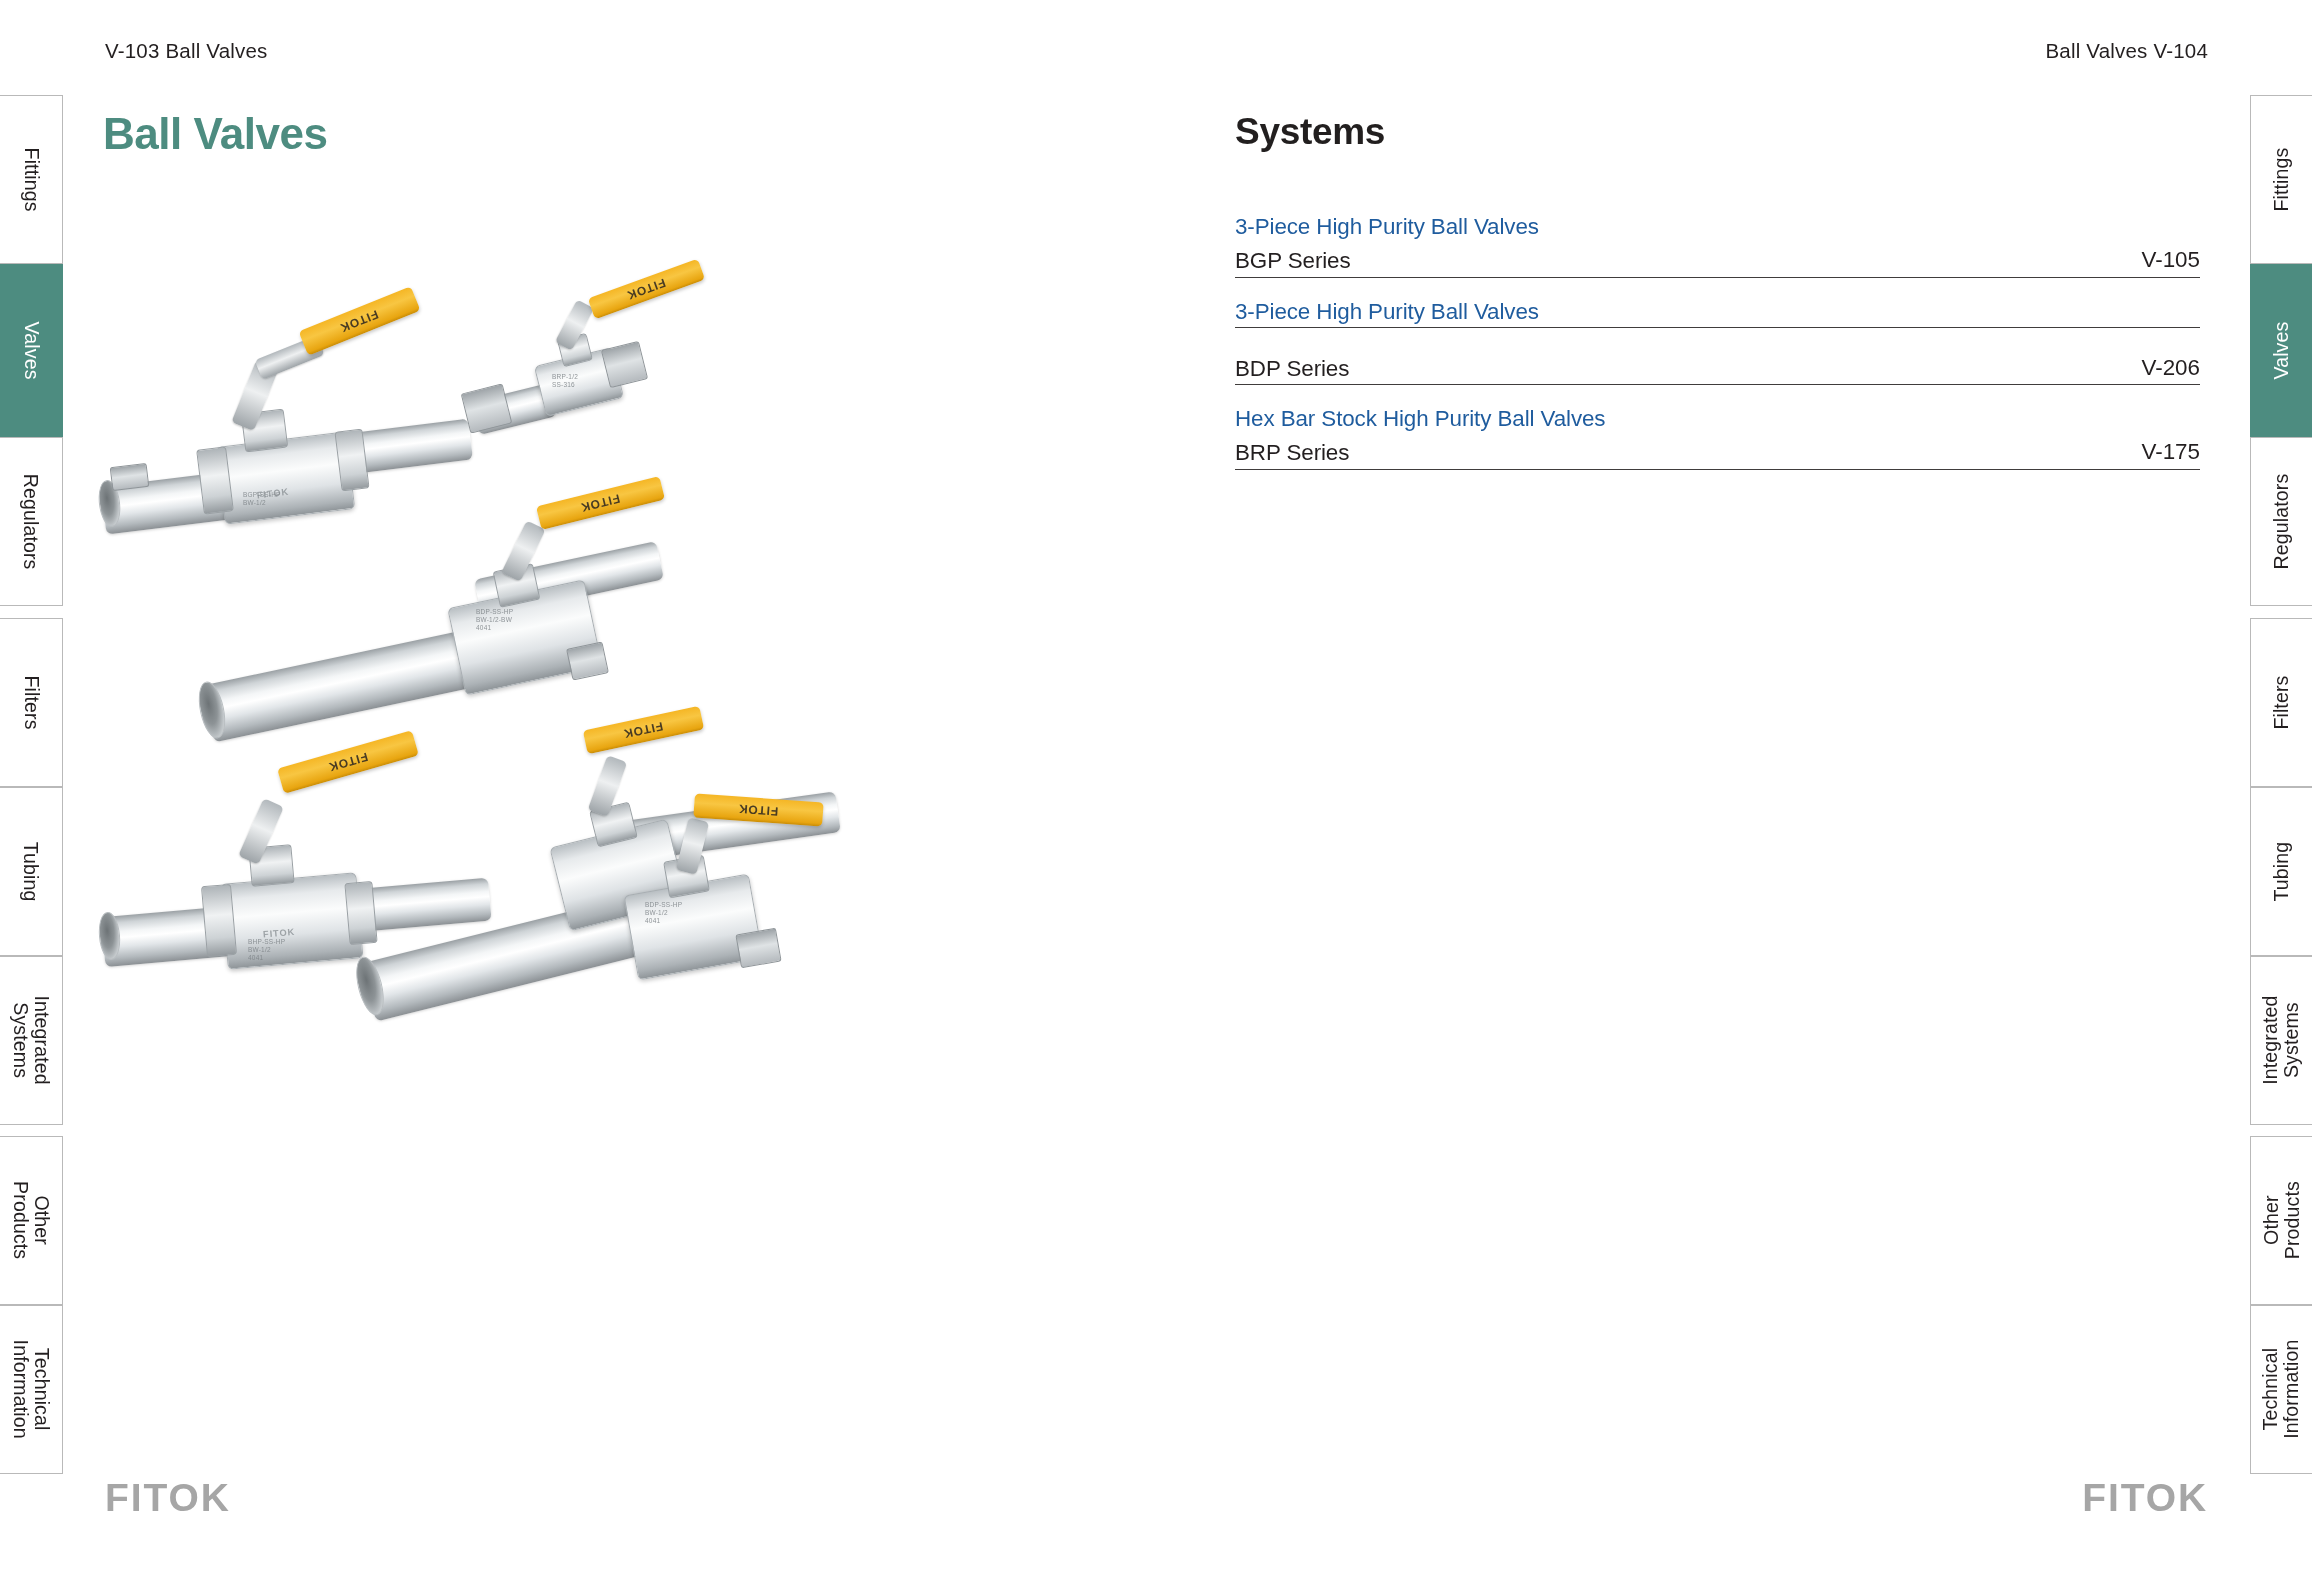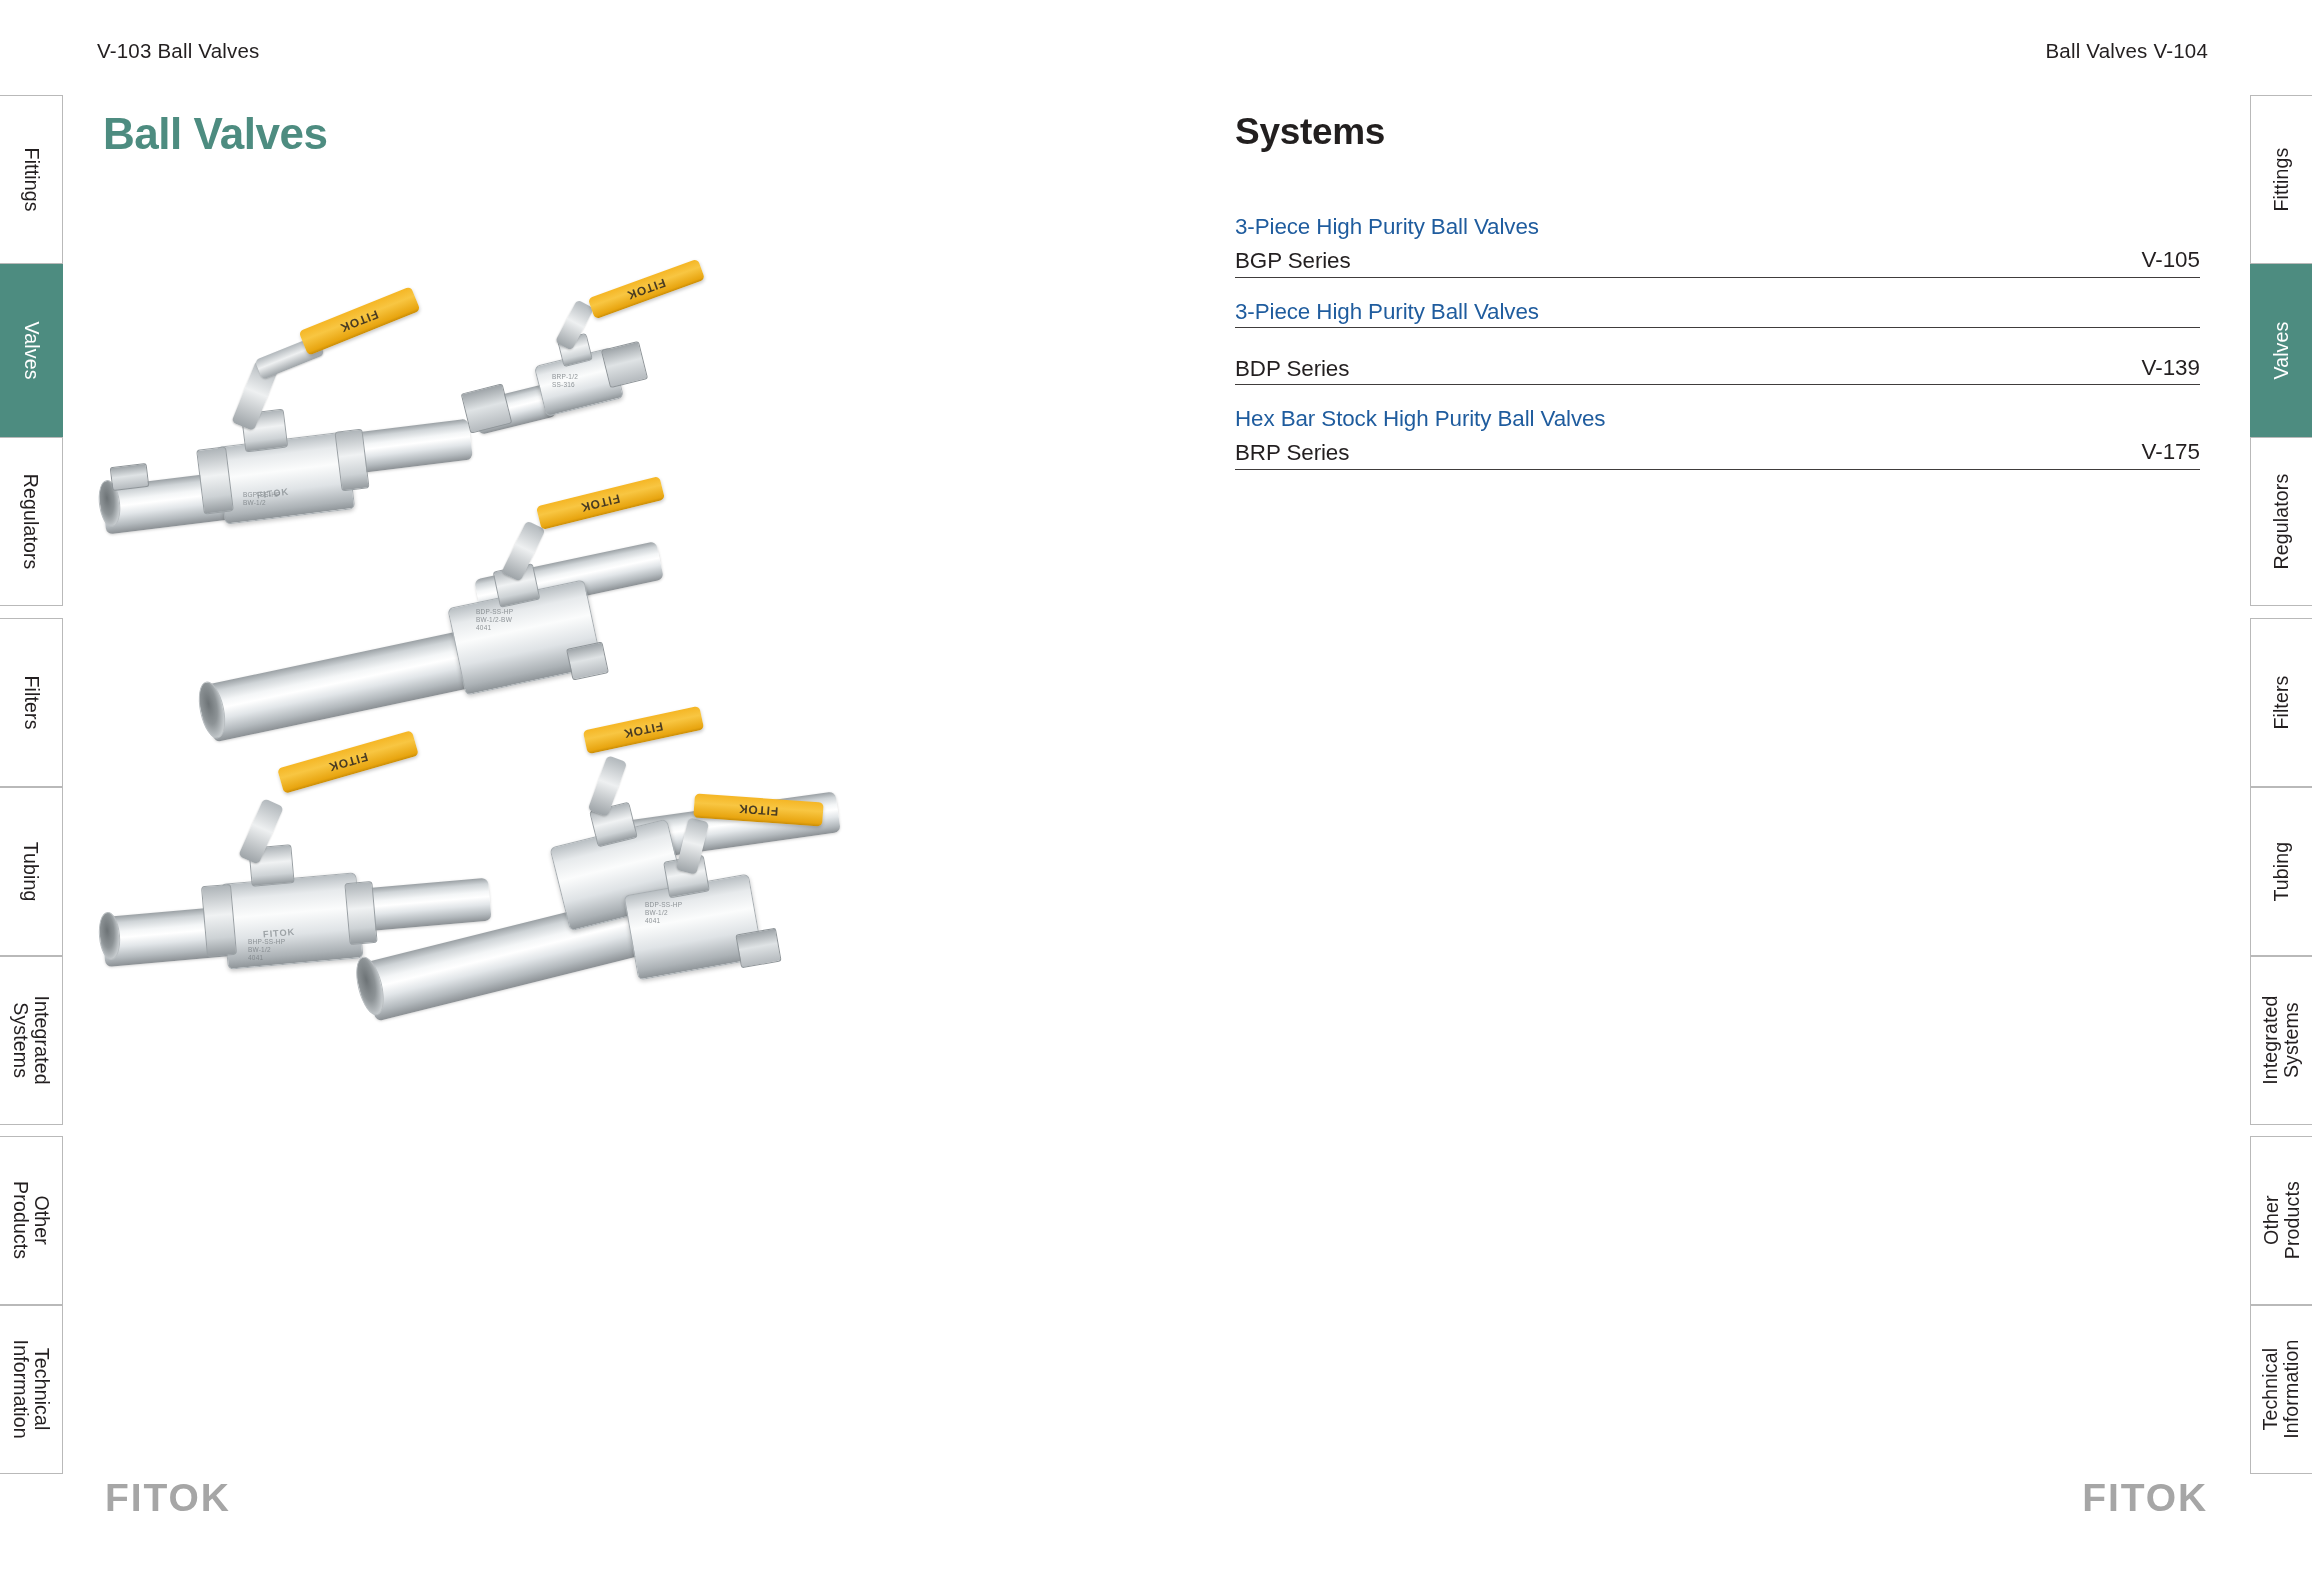--- a/index.html
+++ b/index.html
@@ -18,21 +18,21 @@
 
   
   .runhead {
     position: absolute;
     top: 39px;
     font-size: 20.5px;
     color: #231f20;
     letter-spacing: 0.2px;
     white-space: nowrap;
   }
-  .runhead-left  { left: 97px; text-align: center; }
+  .runhead-left  { left: 105px; text-align: center; }
   .runhead-right { right: 105px; text-align: right; }
 
   
   .page-title {
     position: absolute;
     left: 103px;
     top: 80px;
     font-size: 44px;
     font-weight: bold;
     color: #4d8c80;
@@ -261,21 +261,21 @@
     </div>
   </div>
 
   <div class="toc-entry">
     <div class="toc-heading">3-Piece High Purity Ball Valves</div>
   </div>
 
   <div class="toc-entry">
     <div class="toc-row">
       <span class="toc-series">BDP Series</span>
-      <span class="toc-page">V-139</span>
+      <span class="toc-page">V-206</span>
     </div>
   </div>
 
   <div class="toc-entry">
     <div class="toc-heading">Hex Bar Stock High Purity Ball Valves</div>
     <div class="toc-row">
       <span class="toc-series">BRP Series</span>
       <span class="toc-page">V-175</span>
     </div>
   </div>

